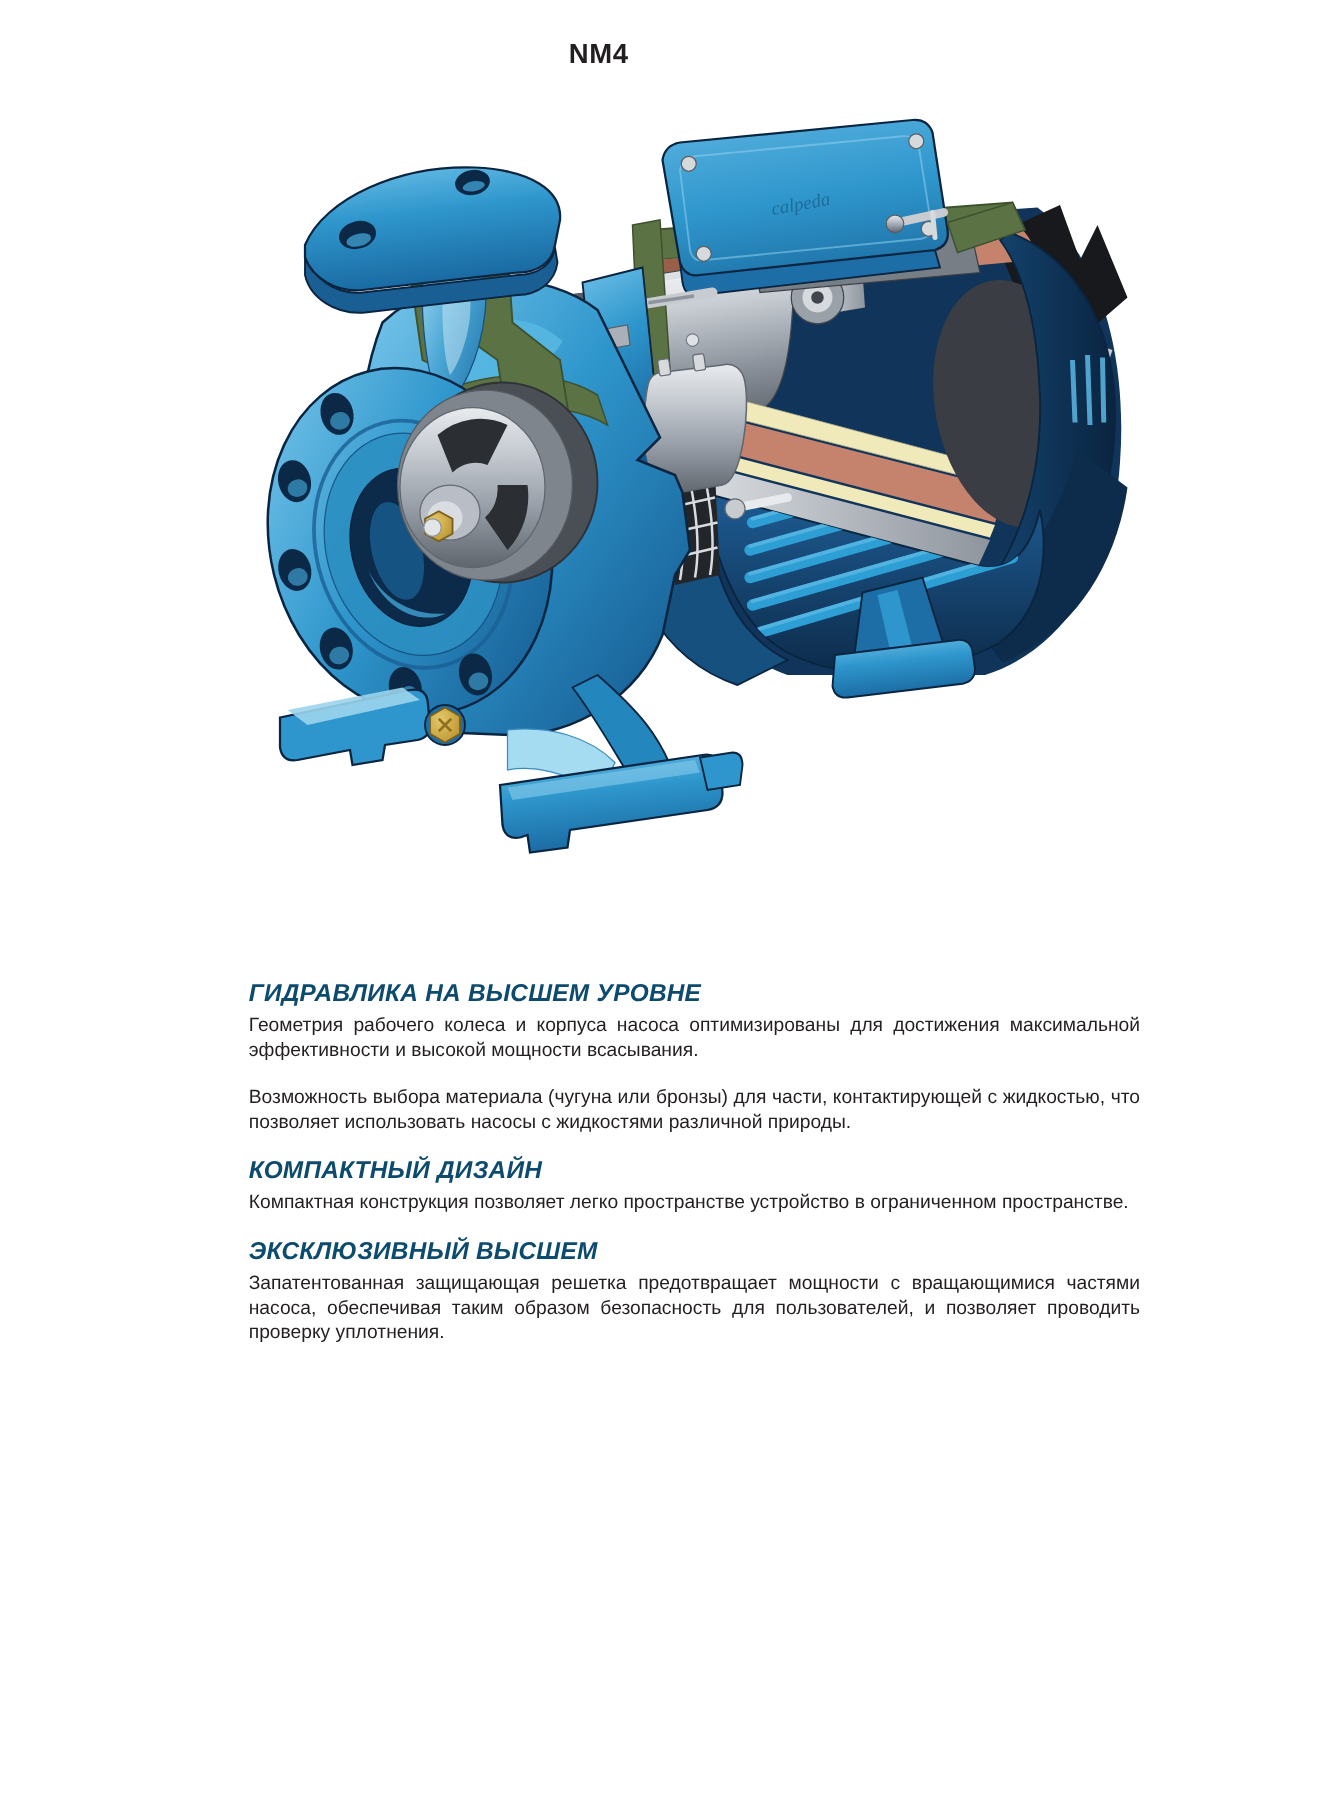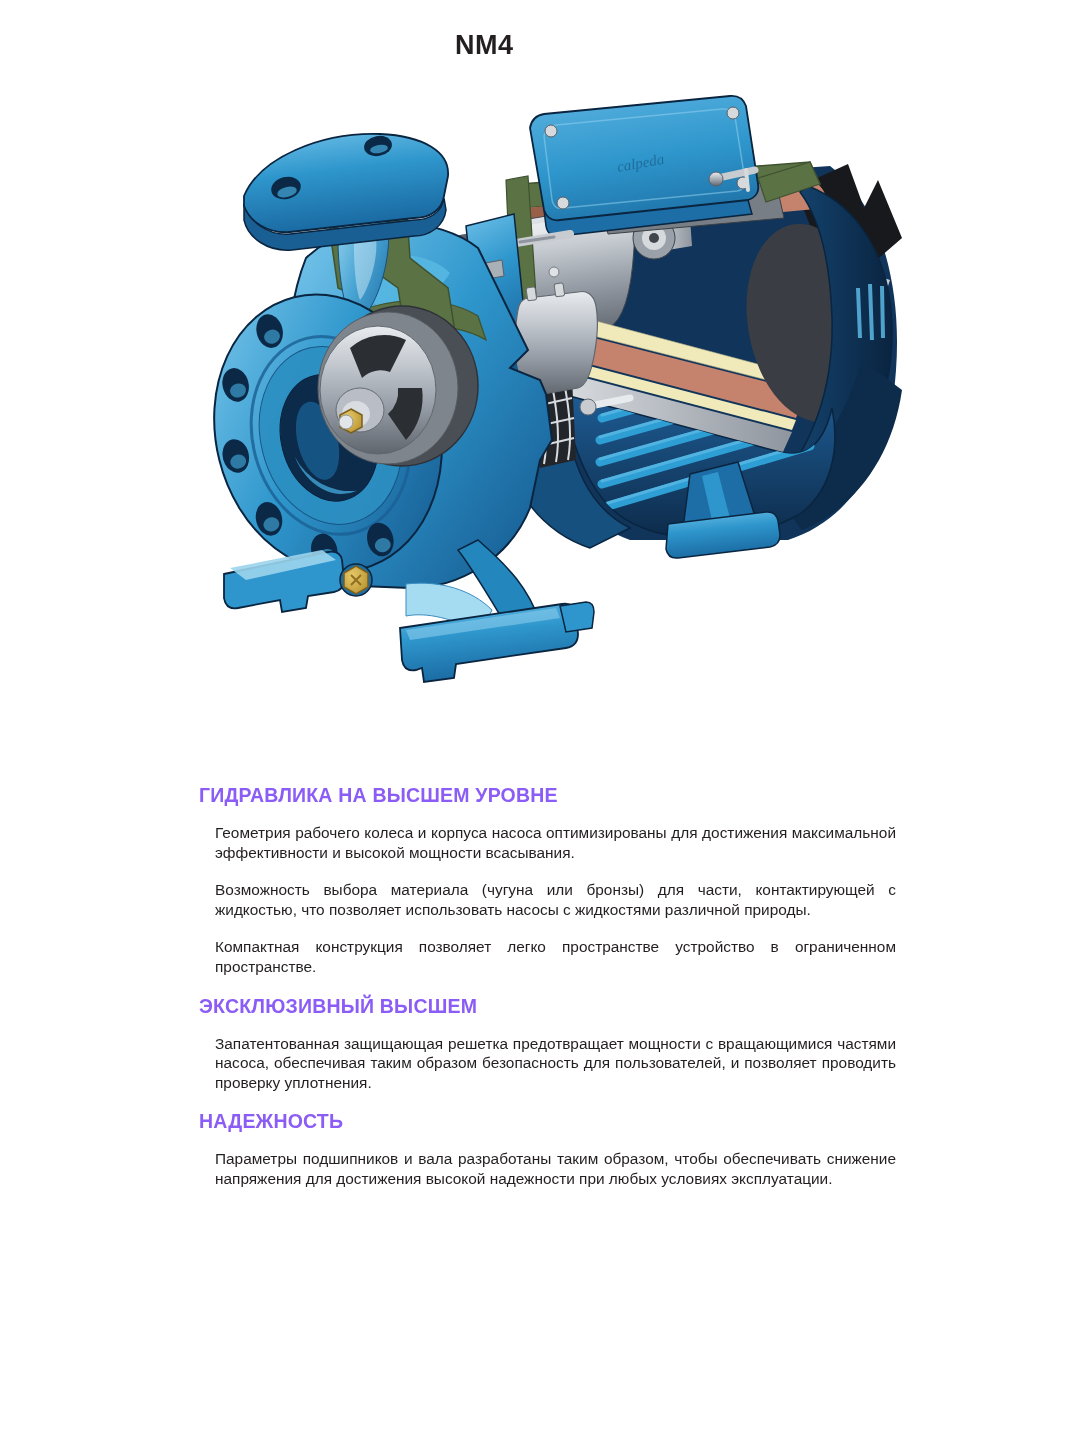--- a/index.html
+++ b/index.html
@@ -2,32 +2,32 @@
 <html><head>
 <meta charset="utf-8">
 <style>
   html,body{margin:0;padding:0;}
   body{
     width:1067px;height:1453px;position:relative;overflow:hidden;
     background:#ffffff;font-family:"Liberation Sans",sans-serif;color:#1d1d1b;
   }
   .page-title{
     position:absolute;left:455px;top:30px;
-    font-size:27px;font-weight:bold;letter-spacing:.5px;color:#231f20;
+    font-size:22px;font-weight:bold;letter-spacing:.5px;color:#231f20;
   }
   .illustration{position:absolute;left:210px;top:88px;width:700px;height:612px;}
   .illustration svg{display:block;width:100%;height:100%;}
   .content{position:absolute;left:199px;top:784px;width:713px;}
   .sec{margin:0 0 18px 0;}
   .sec h2{
     font-size:19.5px;line-height:23px;font-weight:bold;margin:0 0 4px 0;
-    letter-spacing:.2px;color:#8b5cf6;
+    letter-spacing:.2px;color:#0c4a6e;font-style:italic;
   }
   .sec p{
-    font-size:15.4px;line-height:19.6px;margin:16px;text-align:justify;
+    font-size:15.4px;line-height:19.6px;margin:0;text-align:justify;
     color:#231f20;
   }
 </style>
 </head>
 <body>
 
 <div class="page-title">NM4</div>
 
 <div class="illustration">
 <svg viewBox="0 0 700 612" xmlns="http://www.w3.org/2000/svg">
@@ -334,23 +334,20 @@
 
 <div class="content">
   <div class="sec">
     <h2>ГИДРАВЛИКА НА ВЫСШЕМ УРОВНЕ</h2>
     <p>Геометрия рабочего колеса и корпуса насоса оптимизированы для достижения максимальной эффективности и высокой мощности всасывания.</p>
   </div>
   <div class="sec">
     <p>Возможность выбора материала (чугуна или бронзы) для части, контактирующей с жидкостью, что позволяет использовать насосы с жидкостями различной природы.</p>
   </div>
   <div class="sec">
+    <h2>КОМПАКТНЫЙ ДИЗАЙН</h2>
     <p>Компактная конструкция позволяет легко пространстве устройство в ограниченном пространстве.</p>
   </div>
   <div class="sec">
     <h2>ЭКСКЛЮЗИВНЫЙ ВЫСШЕМ</h2>
     <p>Запатентованная защищающая решетка  предотвращает мощности с вращающимися частями насоса,  обеспечивая  таким образом безопасность для пользователей, и позволяет проводить проверку уплотнения.</p>
   </div>
-  <div class="sec">
-    <h2>НАДЕЖНОСТЬ</h2>
-    <p>Параметры подшипников и вала разработаны таким образом, чтобы обеспечивать снижение напряжения для достижения высокой надежности при любых условиях эксплуатации.</p>
-  </div>
 </div>
 
 </body></html>

